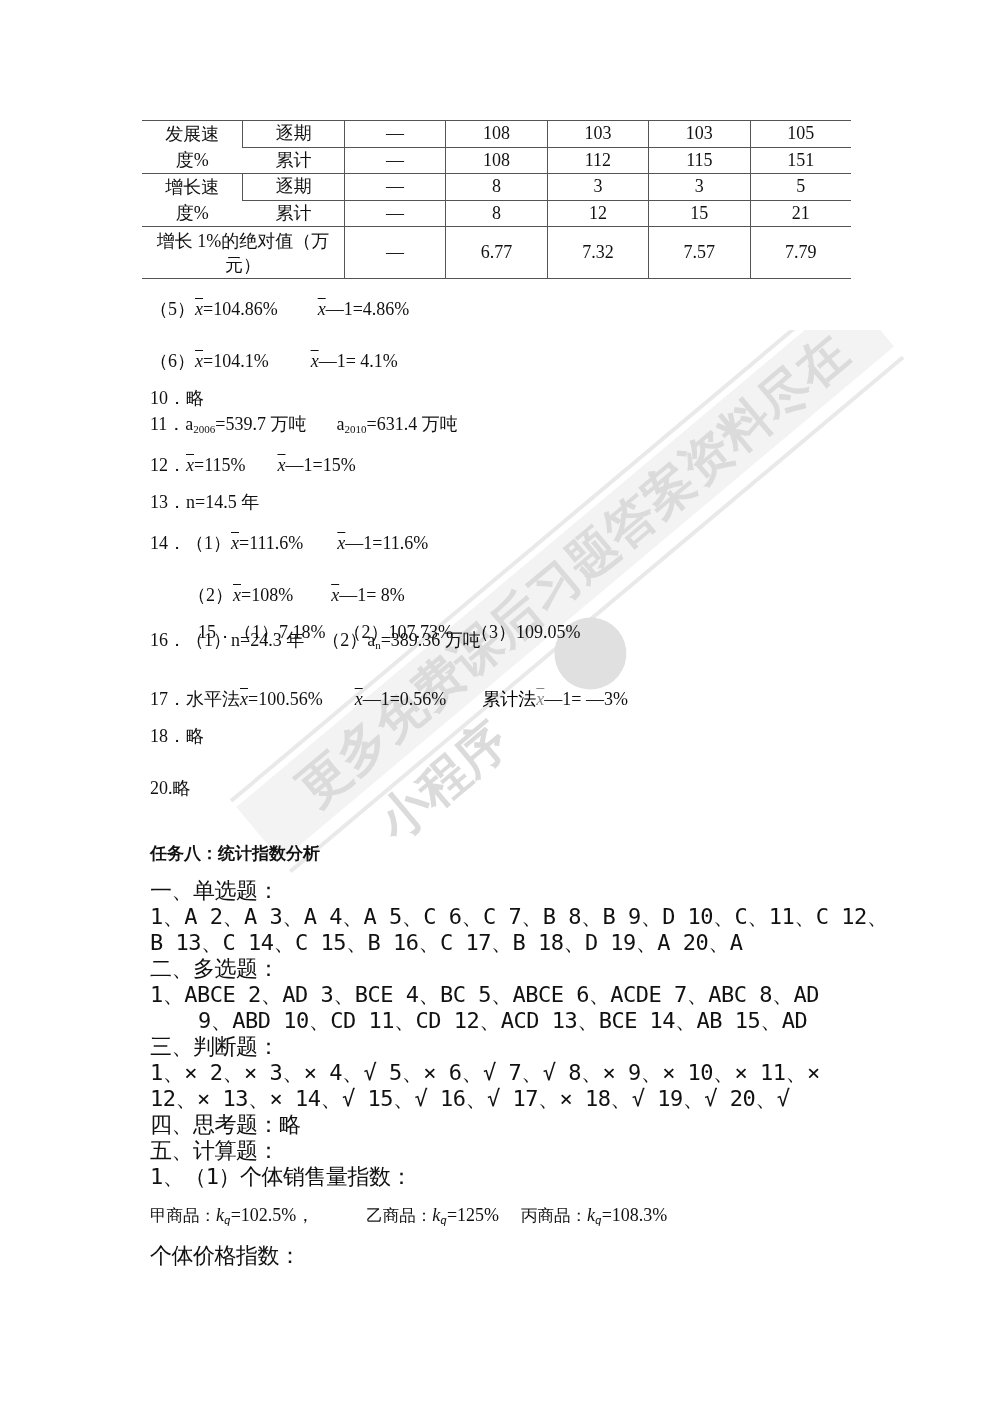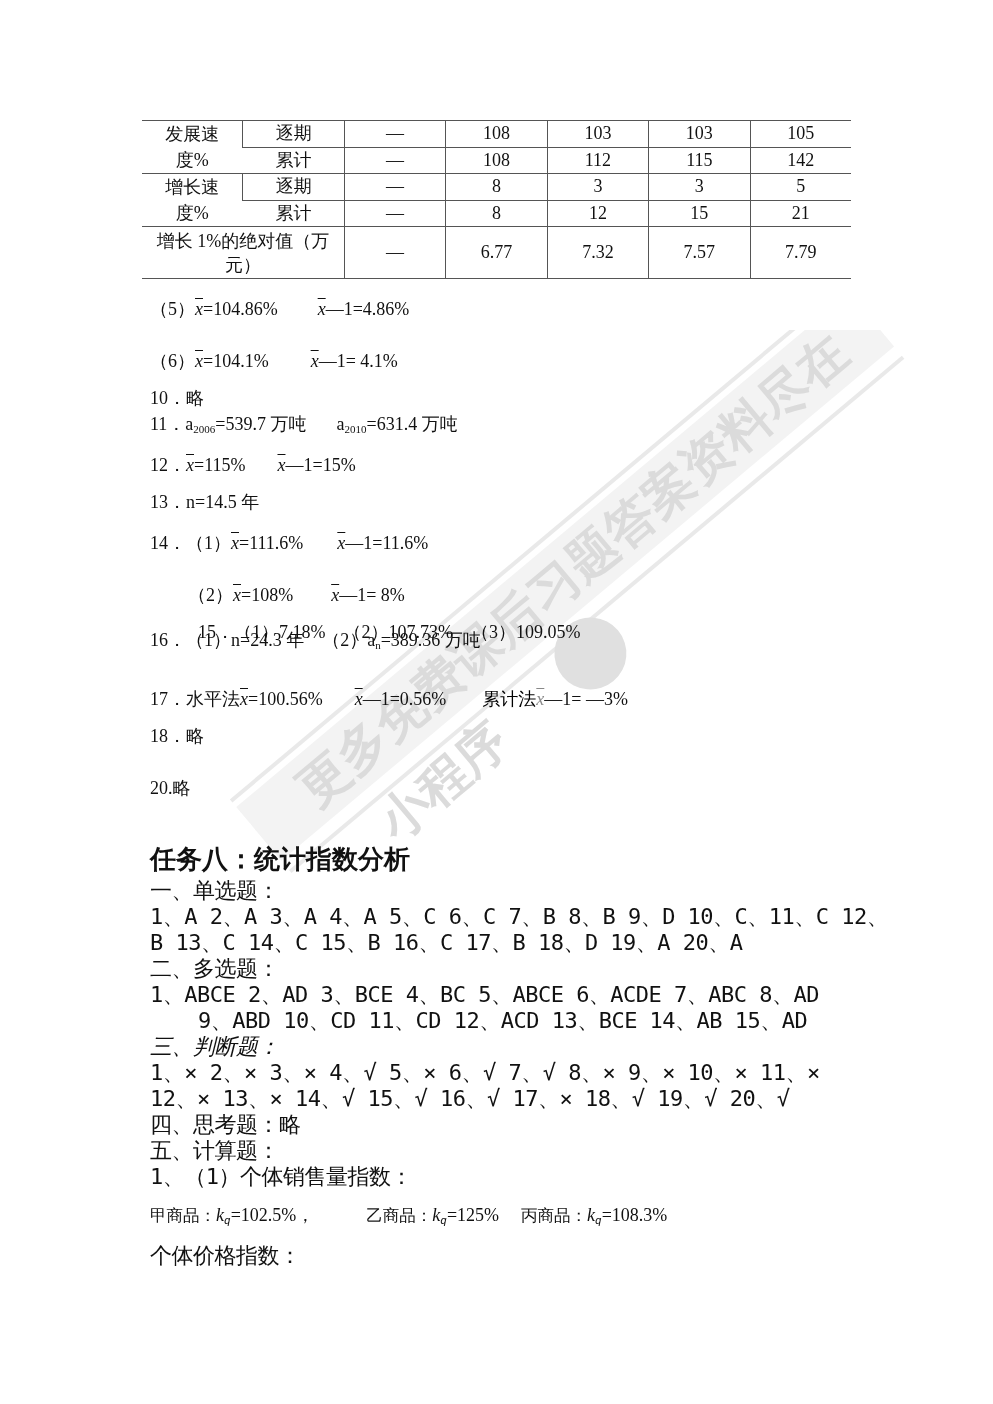--- a/index.html
+++ b/index.html
@@ -19,21 +19,21 @@
   .tbl td.cd { width: 100px; }
   .tbl tr.r { height: 26px; }
   .tbl tr.rb { height: 52px; }
   .tbl td.wrap { line-height: 24px; }
 
   .line { position: absolute; left: 150px; font-size: 18px; white-space: nowrap; line-height: 22px; }
   .xbar { font-style: italic; text-decoration: overline; }
   sub { font-size: 11px; vertical-align: -3px; line-height: 0; }
   .gap { display: inline-block; }
 
-  .h2 { position: absolute; left: 150px; top: 842px; font-family: "DejaVu Sans", "Liberation Sans", sans-serif; font-size: 26px; font-weight: bold; }
+  .h2 { position: absolute; left: 150px; top: 842px; font-family: "DejaVu Sans", "Liberation Sans", sans-serif; font-size: 17px; font-weight: bold; }
   .mono { position: absolute; left: 150px; font-family: "DejaVu Sans Mono", "Liberation Mono", monospace; font-size: 22px; letter-spacing: -0.5px; white-space: nowrap; line-height: 22px; }
   .kq { font-style: italic; }
 
   .watermark { position: absolute; left: 230px; top: 330px; width: 700px; height: 560px; pointer-events: none; }
 </style>
 </head>
 <body>
 
 <div class="page">
 
@@ -58,21 +58,21 @@
       <td class="cd">103</td>
       <td class="cd">103</td>
       <td class="cd">105</td>
     </tr>
     <tr class="r">
       <td>累计</td>
       <td>—</td>
       <td>108</td>
       <td>112</td>
       <td>115</td>
-      <td>142</td>
+      <td>151</td>
     </tr>
     <tr class="r">
       <td rowspan="2" style="line-height:26px;"><span>增长速</span><br><span>度%</span></td>
       <td>逐期</td>
       <td>—</td>
       <td>8</td>
       <td>3</td>
       <td>3</td>
       <td>5</td>
     </tr>
@@ -128,21 +128,21 @@
   <div class="h2">任务八：统计指数分析</div>
 
   <div class="mono" style="top:880px;">一、单选题：</div>
   <div class="mono" style="top:906px;">1、A  2、A  3、A  4、A  5、C  6、C  7、B  8、B  9、D  10、C、11、C 12、</div>
   <div class="mono" style="top:932px;">B 13、C 14、C 15、B 16、C 17、B 18、D  19、A  20、A</div>
 
   <div class="mono" style="top:958px;">二、多选题：</div>
   <div class="mono" style="top:984px;">1、ABCE  2、AD  3、BCE  4、BC  5、ABCE  6、ACDE  7、ABC  8、AD</div>
   <div class="mono" style="top:1010px;margin-left:48px;">9、ABD  10、CD  11、CD  12、ACD  13、BCE  14、AB  15、AD</div>
 
-  <div class="mono" style="top:1036px;font-style:italic;">三、判断题：</div>
+  <div class="mono" style="top:1036px;">三、判断题：</div>
   <div class="mono" style="top:1062px;"> 1、× 2、× 3、× 4、√ 5、× 6、√ 7、√ 8、× 9、× 10、× 11、×</div>
   <div class="mono" style="top:1088px;">12、× 13、× 14、√ 15、√ 16、√ 17、× 18、√ 19、√ 20、√</div>
 
   <div class="mono" style="top:1114px;">四、思考题：略</div>
   <div class="mono" style="top:1140px;">五、计算题：</div>
   <div class="mono" style="top:1166px;">1、（1）个体销售量指数：</div>
 
   <div class="line" style="top:1204px; font-family:'DejaVu Sans Mono','Liberation Mono',monospace; font-size:16.5px;">
     <span>甲商品：</span><span class="kq" style="font-family:'Liberation Serif',serif;font-size:18px;">k</span><sub class="kq">q</sub><span style="font-family:'Liberation Serif',serif;font-size:18px;">=102.5%，</span><span class="gap" style="width:52px"></span><span>乙商品：</span><span class="kq" style="font-family:'Liberation Serif',serif;font-size:18px;">k</span><sub class="kq">q</sub><span style="font-family:'Liberation Serif',serif;font-size:18px;">=125%</span><span class="gap" style="width:22px"></span><span>丙商品：</span><span class="kq" style="font-family:'Liberation Serif',serif;font-size:18px;">k</span><sub class="kq">q</sub><span style="font-family:'Liberation Serif',serif;font-size:18px;">=108.3%</span>
   </div>

